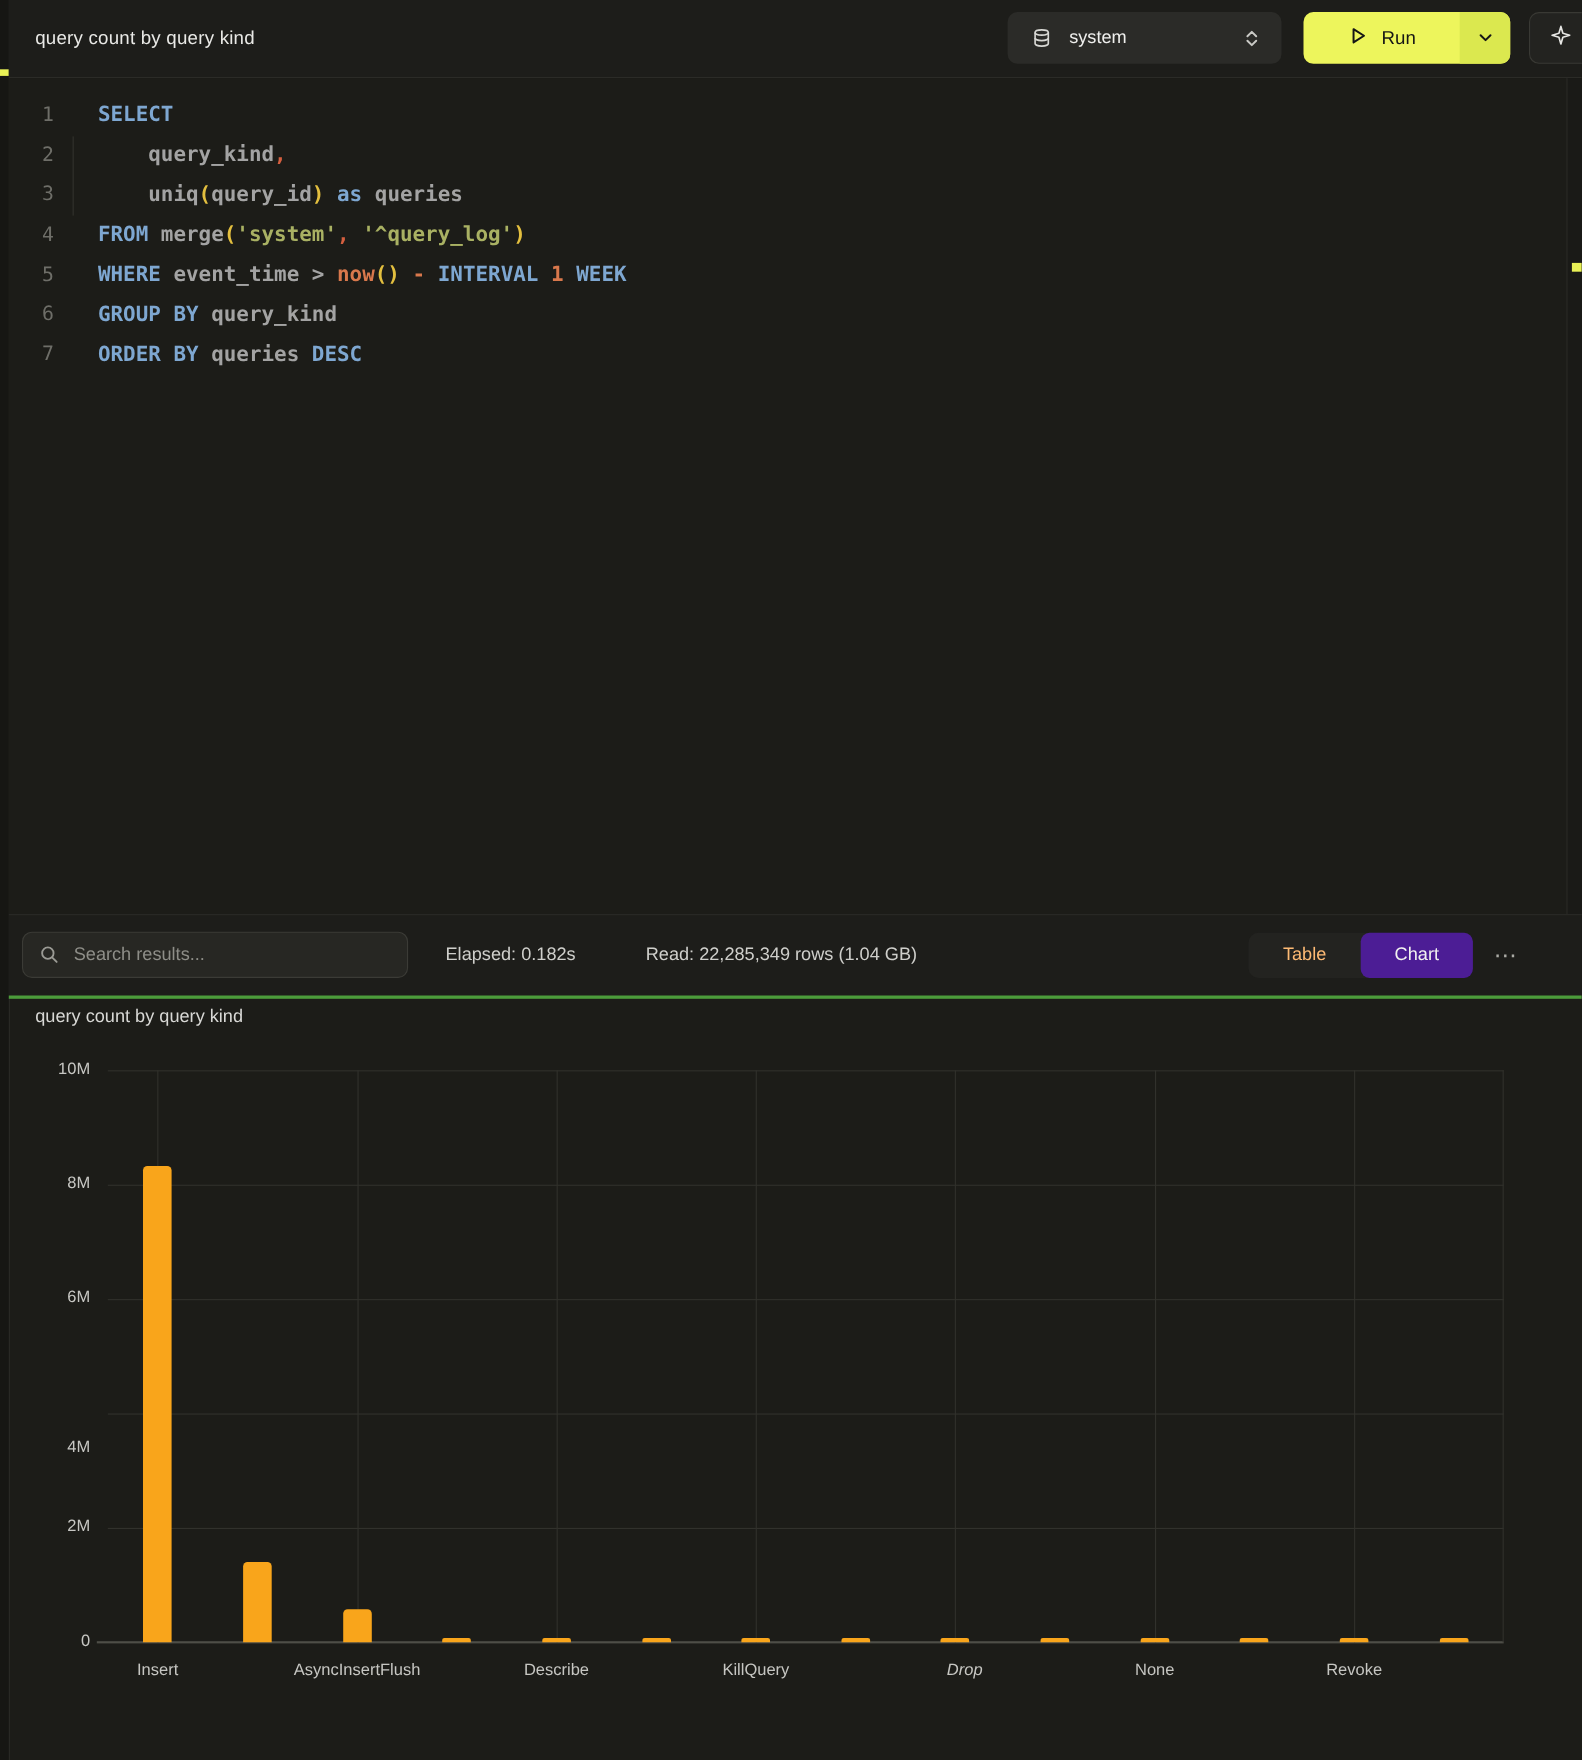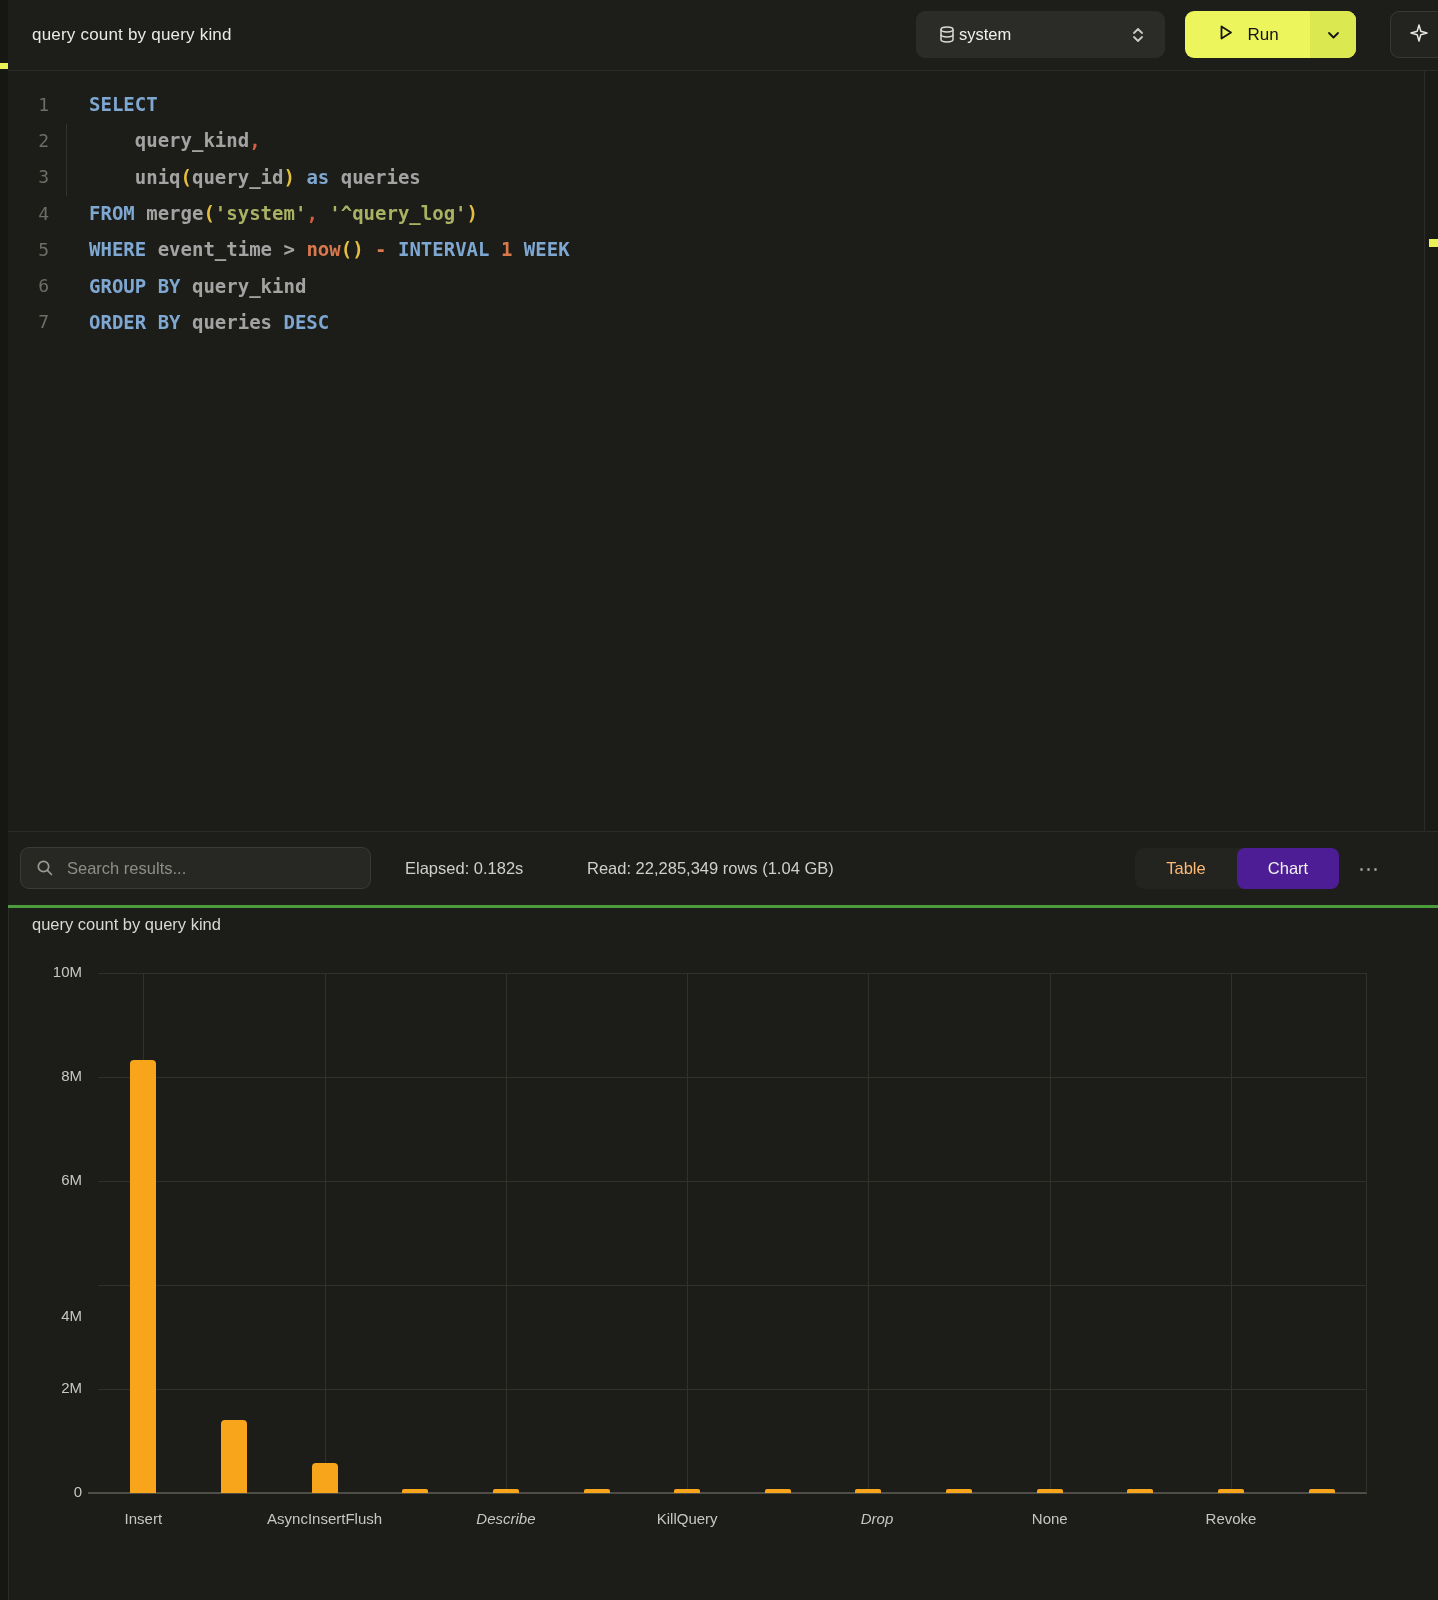--- a/index.html
+++ b/index.html
@@ -15,23 +15,23 @@
   #left-rail{left:0;top:0;width:8px;height:1600px;background:#161613;border-right:1px solid #2B2B27;}
   #left-yellow-marker{left:0;top:63px;width:8px;height:6px;background:#E9F156;}
   #right-scroll-rail{left:1424px;top:71px;width:14px;height:760px;background:#1A1A17;border-left:1px solid #2B2B27;}
   #right-yellow-marker{left:1429px;top:239px;width:9px;height:8px;background:#E9F156;}
 
   
   #top-bar{left:8px;top:0;width:1430px;height:70px;background:#1D1D1A;border-bottom:1px solid #2B2B27;}
   #query-title{left:32px;top:0;height:70px;display:flex;align-items:center;font-size:17px;color:#E9E9E6;letter-spacing:.2px;}
   #db-selector{left:916px;top:11px;width:249px;height:47px;background:#2B2B28;border-radius:9px;display:flex;align-items:center;cursor:pointer;}
   #db-selector .db-ic{margin-left:21px;display:flex;}
-  #db-selector .db-val{margin-left:2px;font-size:16.5px;color:#EFEFED;flex:1;}
+  #db-selector .db-val{margin-left:15px;font-size:16.5px;color:#EFEFED;flex:1;}
   #db-selector .db-chev{margin-right:20px;display:flex;}
-  #run-button{left:1185px;top:11px;width:171px;height:47px;border-radius:9px;background:#EDF55C;display:flex;overflow:hidden;cursor:pointer;}
+  #run-button{left:1185px;top:11px;width:188px;height:47px;border-radius:9px;background:#EDF55C;display:flex;overflow:hidden;cursor:pointer;}
   #run-main{flex:1;display:flex;align-items:center;justify-content:center;gap:12px;}
   #run-label{font-size:17px;color:#151515;}
   #run-caret{width:46px;background:#DBE84F;display:flex;align-items:center;justify-content:center;}
   #sparkle-button{left:1390px;top:11px;width:58px;height:47px;background:#232320;border:1px solid #393934;border-radius:9px;display:flex;align-items:center;justify-content:flex-start;padding-left:18px;box-sizing:border-box;cursor:pointer;}
 
   
   #editor{left:8px;top:71px;width:1416px;height:760px;background:#1C1C18;}
   #editor-lines{position:absolute;left:0;top:15px;width:100%;}
   .ed-row{display:flex;height:36.3px;align-items:center;}
   .ed-num{width:41px;text-align:right;font-family:"DejaVu Sans Mono",monospace;font-size:18px;color:#6E6E68;flex:0 0 41px;}
@@ -187,21 +187,21 @@
     <div class="ylab" style="top: 198px;">6M</div>
     <div class="hgrid" style="top: 104px;"></div>
     <div class="ylab" style="top: 94px;">8M</div>
     <div class="hgrid" style="top: 0px;"></div>
     <div class="ylab" style="top: -10px;">10M</div>
     <div class="vgrid" style="left: 45.3214px;"></div>
     <div class="xlab" style="left: -54.6786px; top: 537px;">Insert</div>
     <div class="vgrid" style="left: 226.607px;"></div>
     <div class="xlab" style="left: 126.607px; top: 537px;">AsyncInsertFlush</div>
     <div class="vgrid" style="left: 407.893px;"></div>
-    <div class="xlab" style="left: 307.893px; top: 537px; font-style: italic;">Describe</div>
+    <div class="xlab" style="left: 307.893px; top: 537px;">Describe</div>
     <div class="vgrid" style="left: 589.179px;"></div>
     <div class="xlab" style="left: 489.179px; top: 537px;">KillQuery</div>
     <div class="vgrid" style="left: 770.464px;"></div>
     <div class="xlab" style="left: 679px; top: 537px; font-style: italic;">Drop</div>
     <div class="vgrid" style="left: 951.75px;"></div>
     <div class="xlab" style="left: 851.75px; top: 537px;">None</div>
     <div class="vgrid" style="left: 1133.04px;"></div>
     <div class="xlab" style="left: 1033.04px; top: 537px;">Revoke</div>
     <div class="vgrid" style="left: 1268px;"></div>
     <div class="bar" style="left: 32.3214px; top: 87px; width: 26px; height: 433px; background: rgb(249, 165, 27); border-radius: 4px 4px 0px 0px;"></div>

